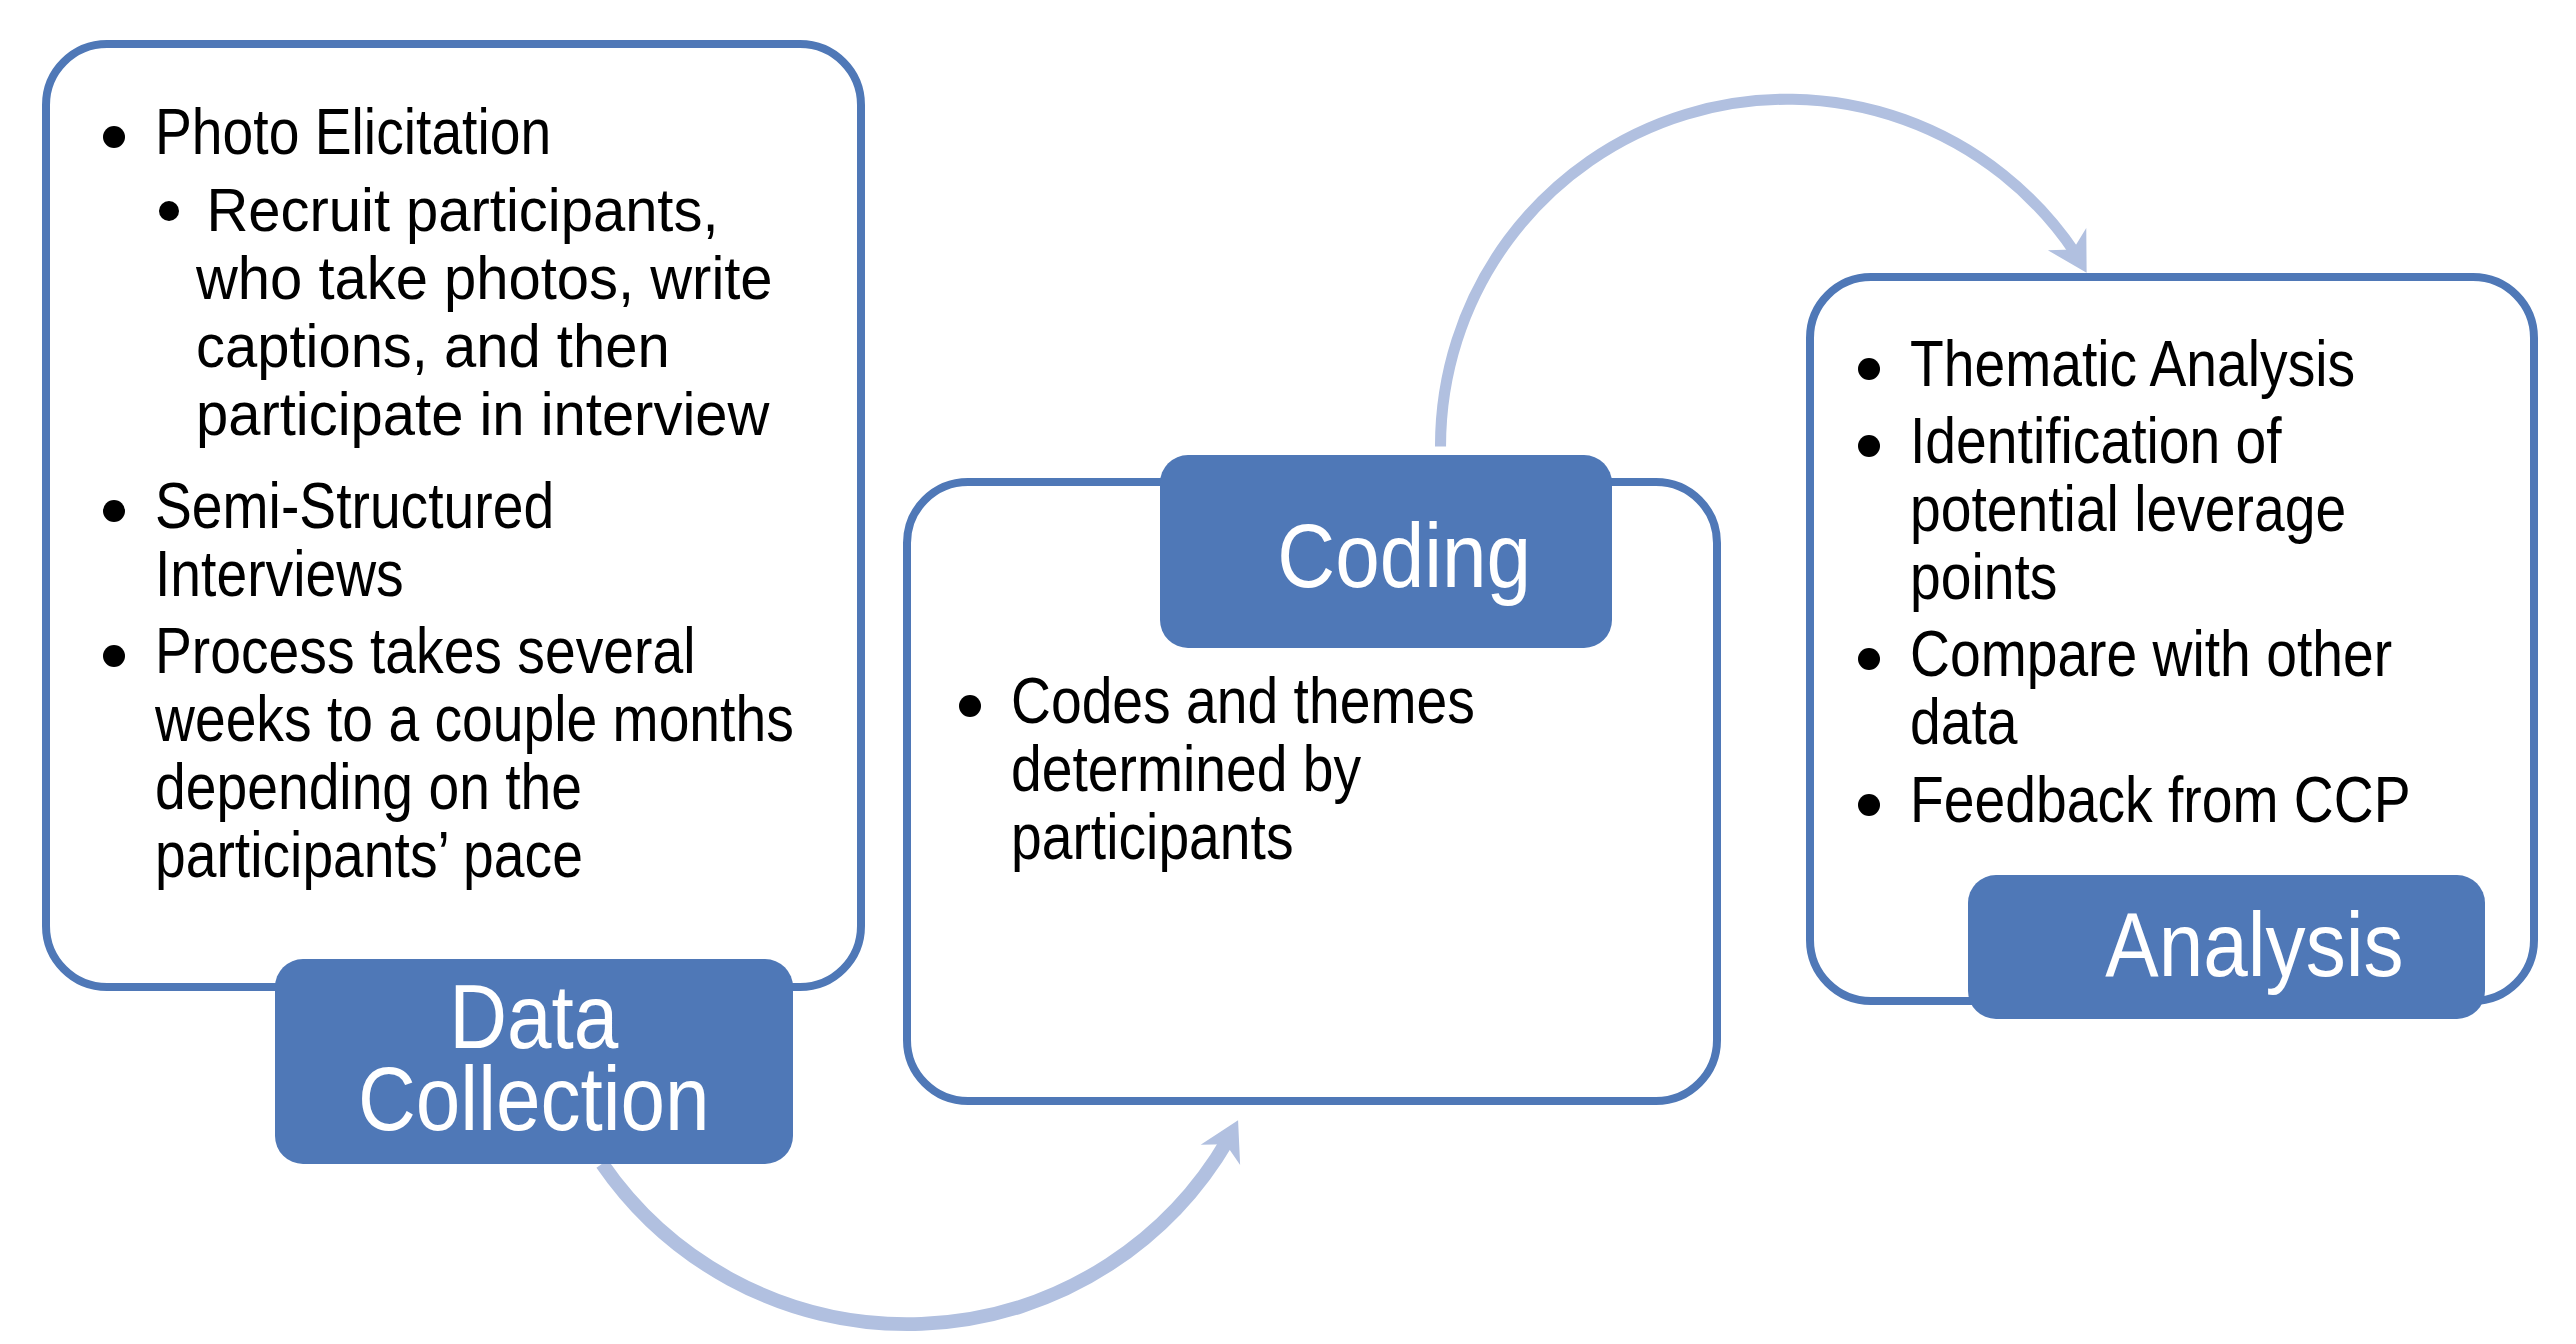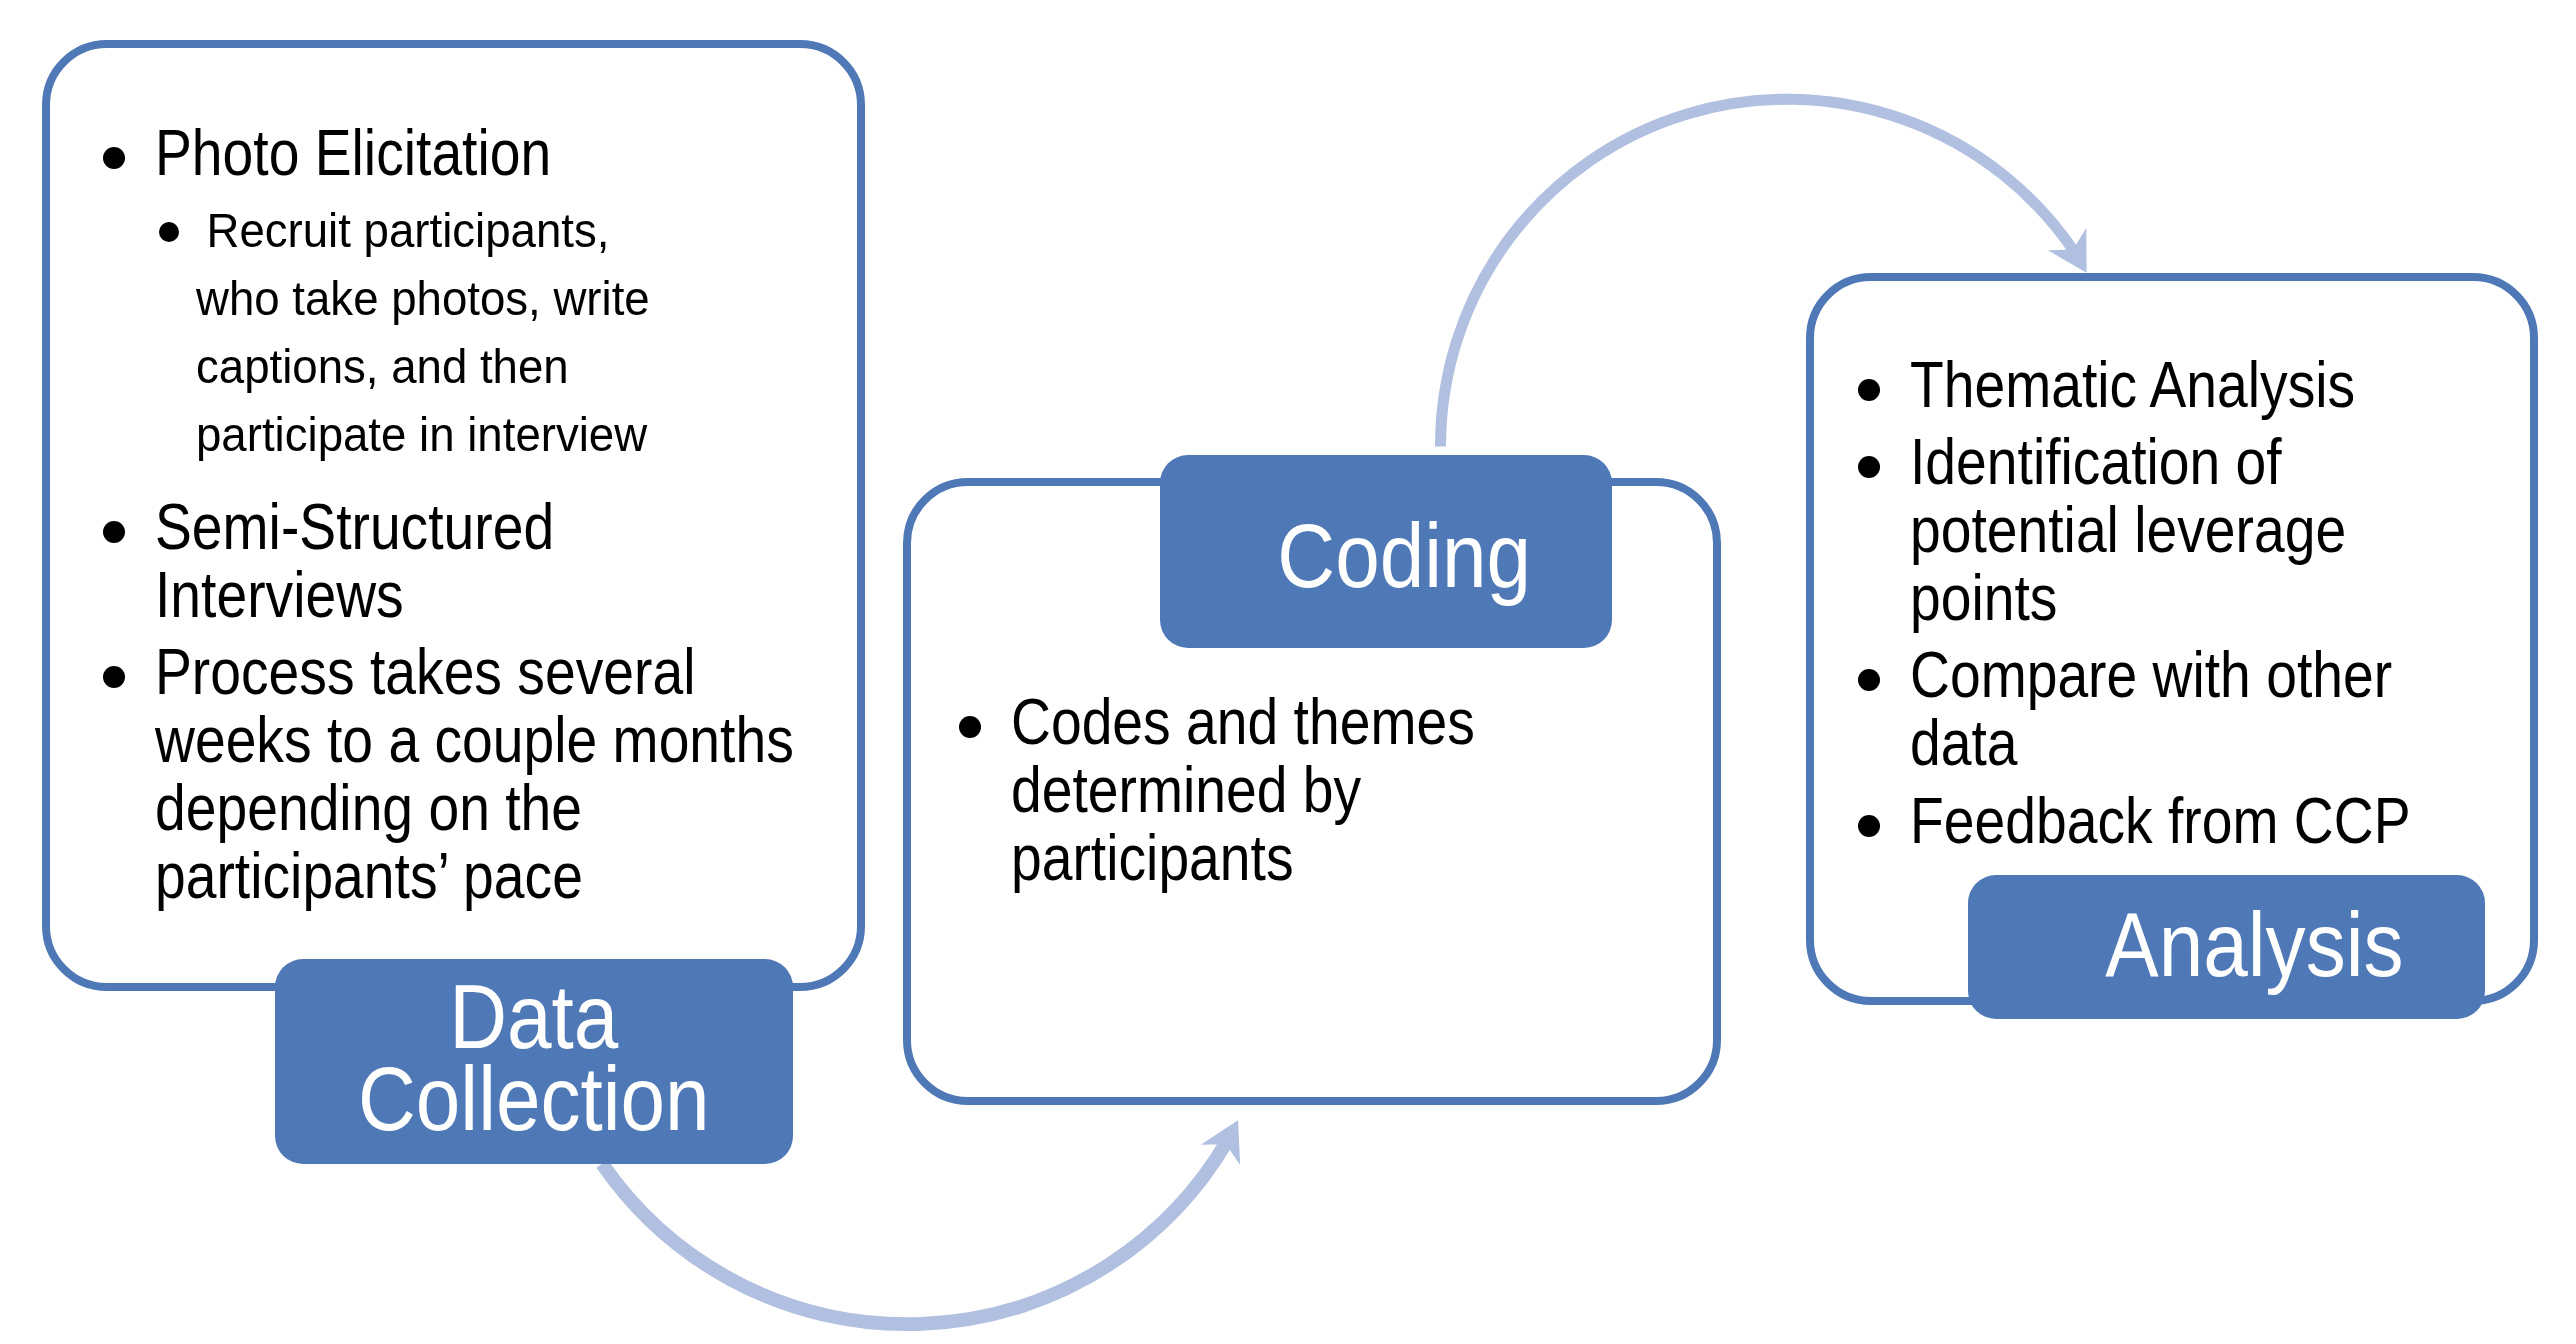--- a/index.html
+++ b/index.html
@@ -32,22 +32,22 @@
 
   .blk{position:absolute;}
   #blk1{left:96px;top:98px;}
   #blk2{left:952px;top:667px;}
   #blk3{left:1851px;top:330px;}
 
   .li{position:relative;font-size:65px;line-height:68px;color:var(--text-black);}
   .li + .li{margin-top:9.2px;}
   .li + .l2{margin-top:10.2px;}
   .l2 + .li{margin-top:24px;}
-  .l1{padding-left:59px;margin-top:21px;}
-  .l2{padding-left:100px;font-size:48px;}
+  .l1{padding-left:59px;}
+  .l2{padding-left:100px;font-size:61px;}
   .dot{position:absolute;top:28px;width:22px;height:22px;background:var(--text-black);border-radius:50%;}
   .l2 > .dot{top:25px;width:20.3px;height:20.3px;}
   .l1 > .dot{left:7.4px;}
   .l2 > .dot{left:63px;}
   .txt{display:inline-block;white-space:pre-line;width:1110px;transform:scaleX(0.85);transform-origin:0 0;}
   .l2 .txt{text-indent:11px;transform:scaleX(0.95);}
 </style>
 </head>
 <body>
 

